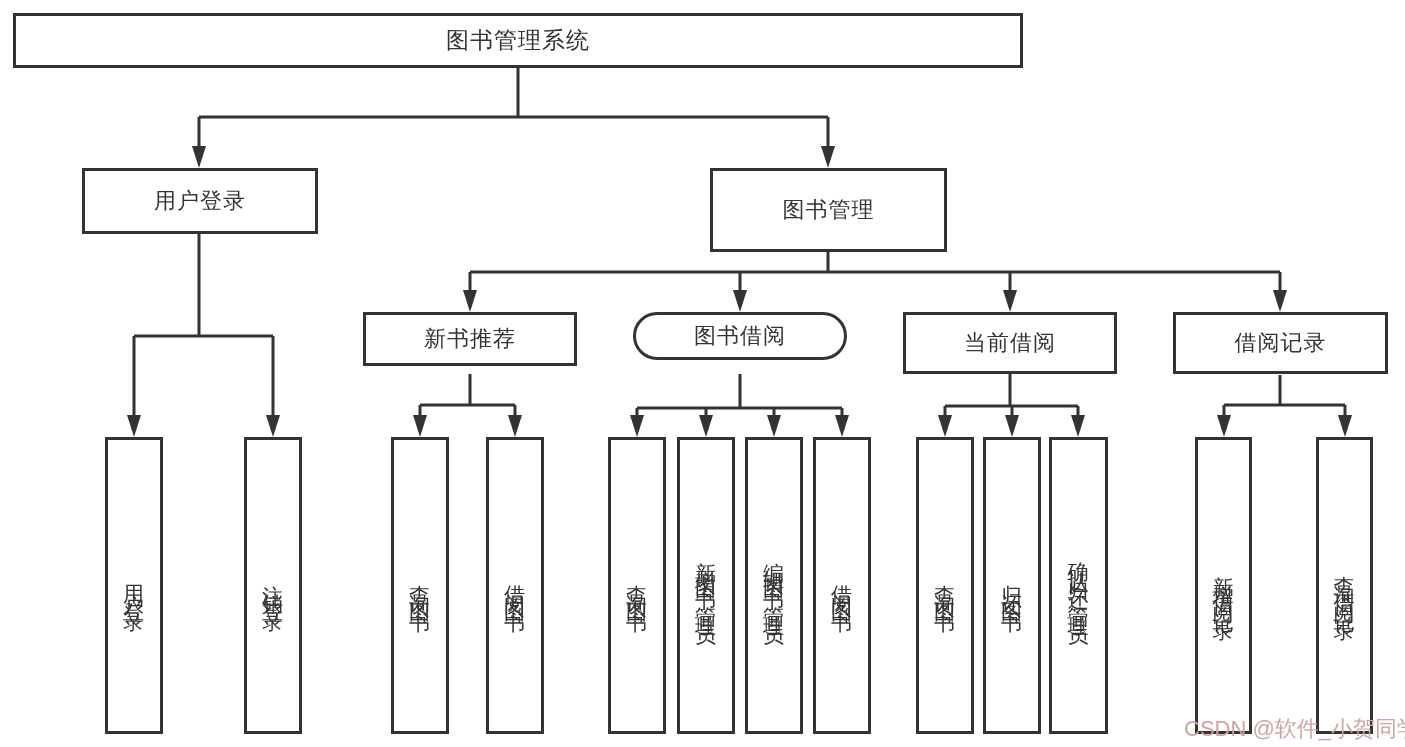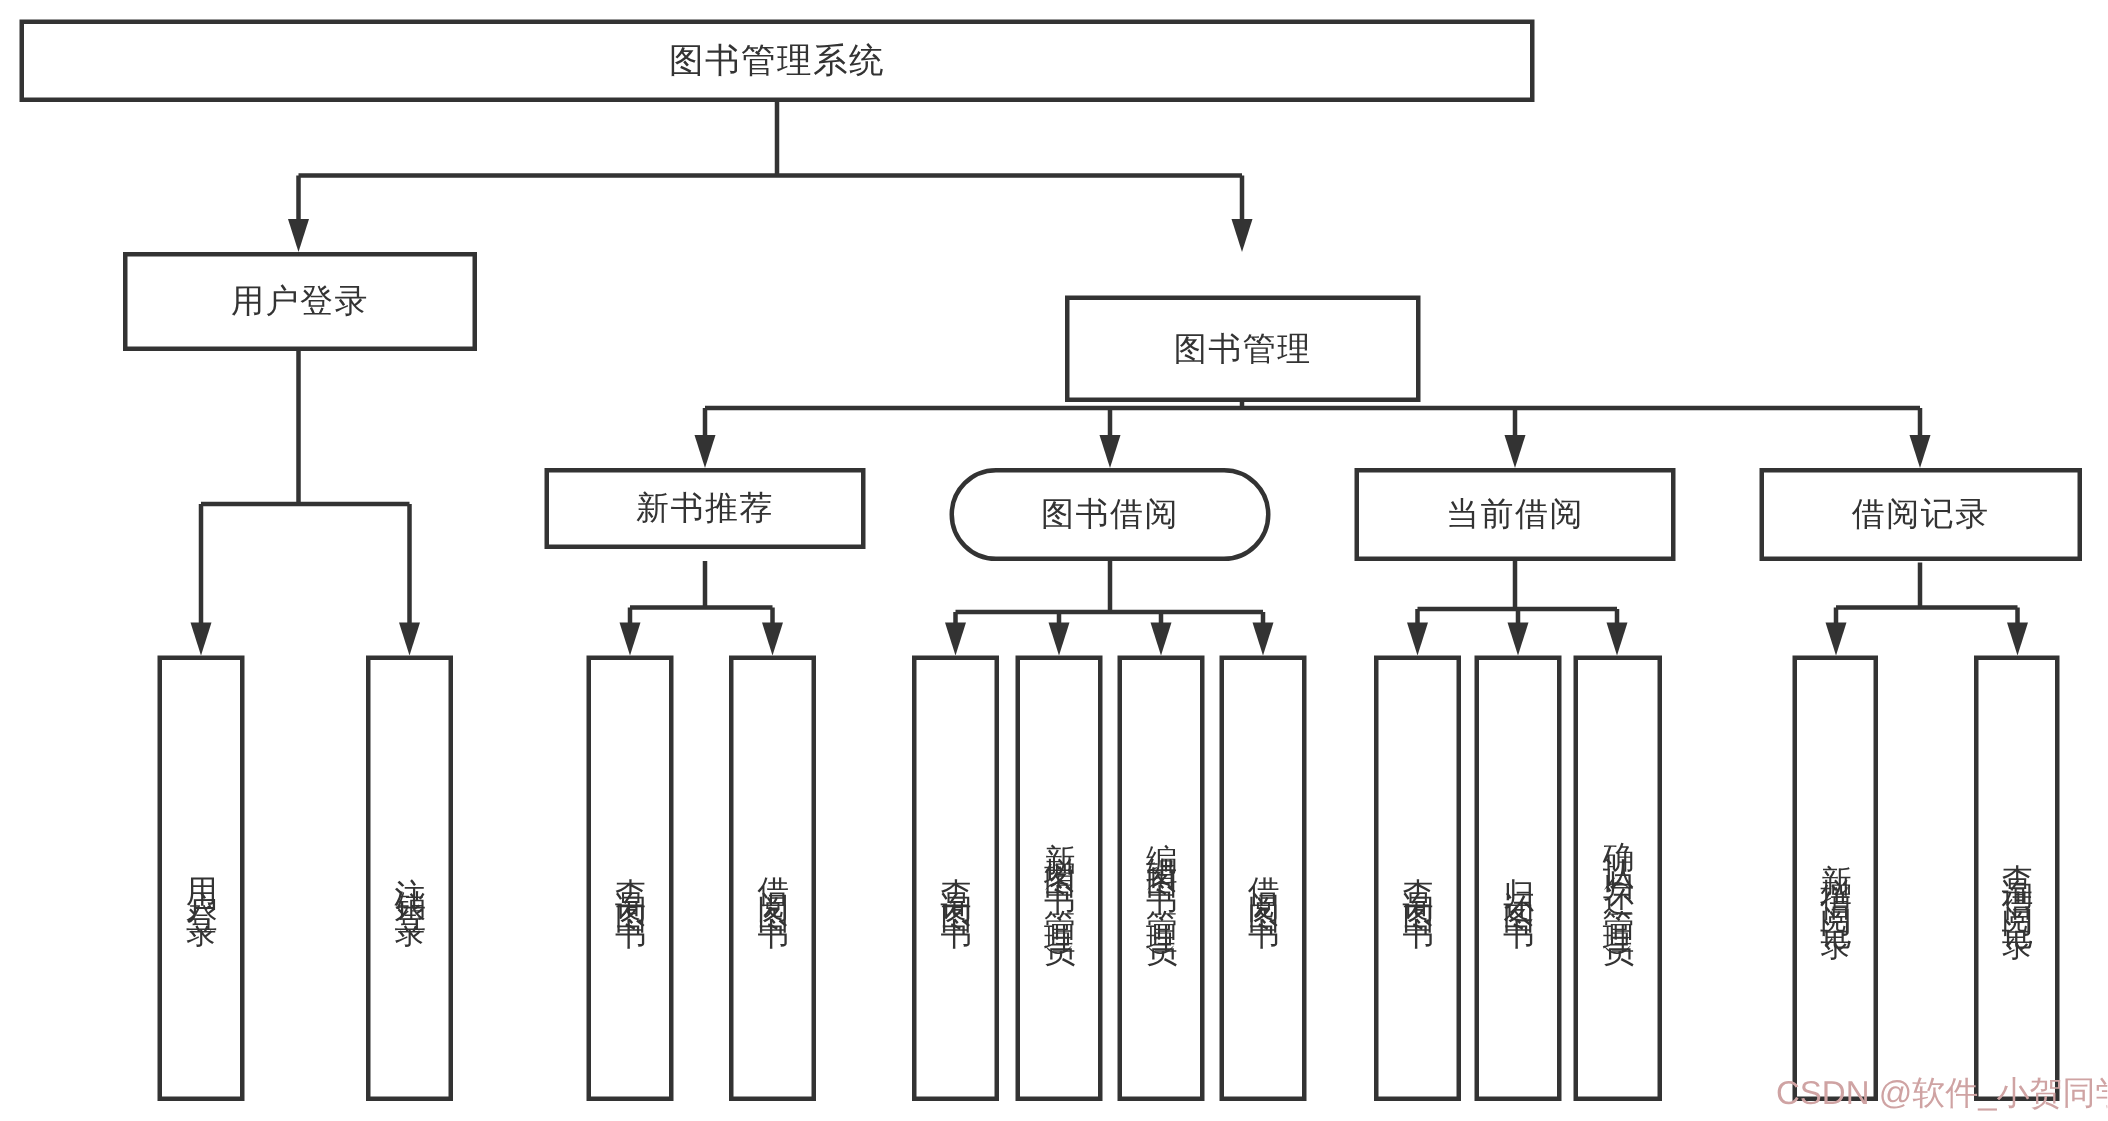--- a/index.html
+++ b/index.html
@@ -89,28 +89,28 @@
     <polygon class="head" points="1338,415 1352,415 1345,437"></polygon>
   </svg>
 
   <div class="node hnode root" style="left:13px; top:13px; width:1010px; height:55px;">
     <span>图书管理系统</span>
   </div>
 
   <div class="node hnode" style="left:82px; top:168px; width:236px; height:66px;">
     <span>用户登录</span>
   </div>
-  <div class="node hnode" style="left:710px; top:168px; width:237px; height:71px;margin-top:29px;">
+  <div class="node hnode" style="left:710px; top:168px; width:237px; height:84px;">
     <span>图书管理</span>
   </div>
 
   <div class="node hnode" style="left:363px; top:312px; width:214px; height:54px;">
     <span>新书推荐</span>
   </div>
-  <div class="node hnode" style="left:633px; top:312px; width:214px; height:62px;border-radius:31px;">
+  <div class="node hnode" style="left:633px; top:312px; width:214px; height:48px;border-radius:31px;">
     <span>图书借阅</span>
   </div>
   <div class="node hnode" style="left:903px; top:312px; width:214px; height:62px;">
     <span>当前借阅</span>
   </div>
   <div class="node hnode" style="left:1173px; top:312px; width:215px; height:62px;">
     <span>借阅记录</span>
   </div>
 
   <div class="node leaf" style="left:105px; top:437px; width:58px; height:297px;">

